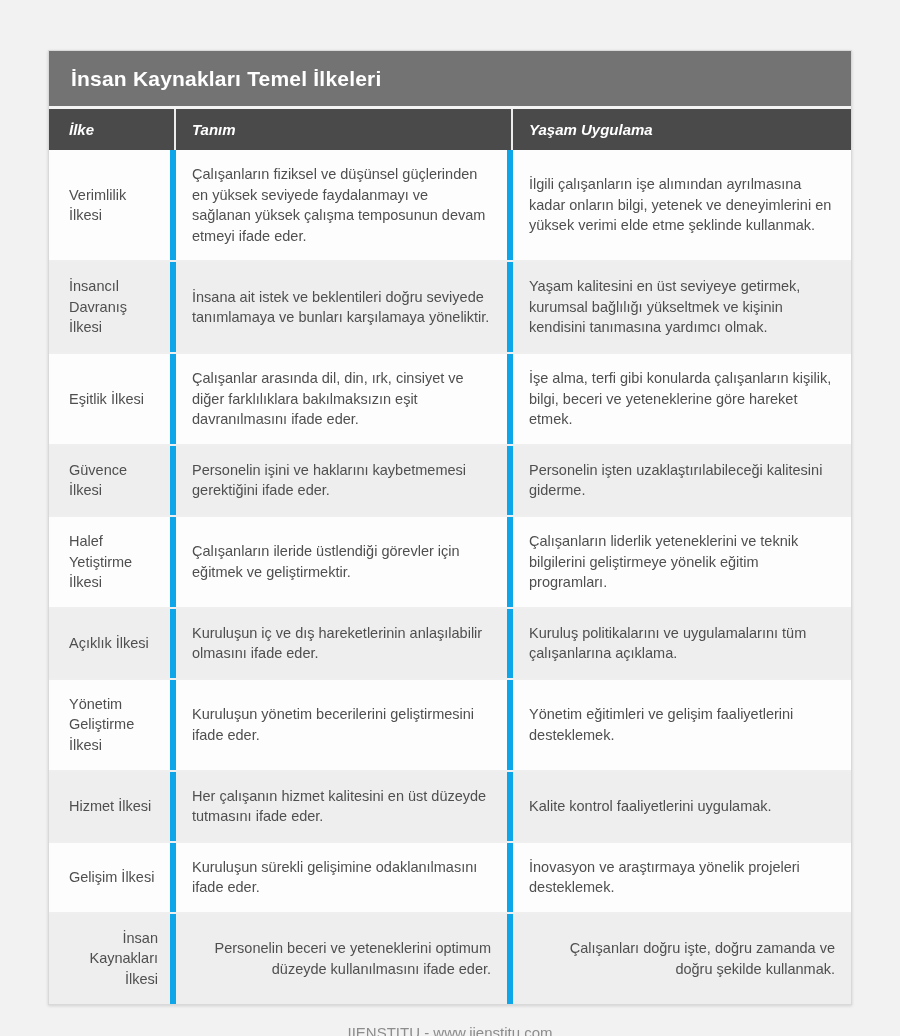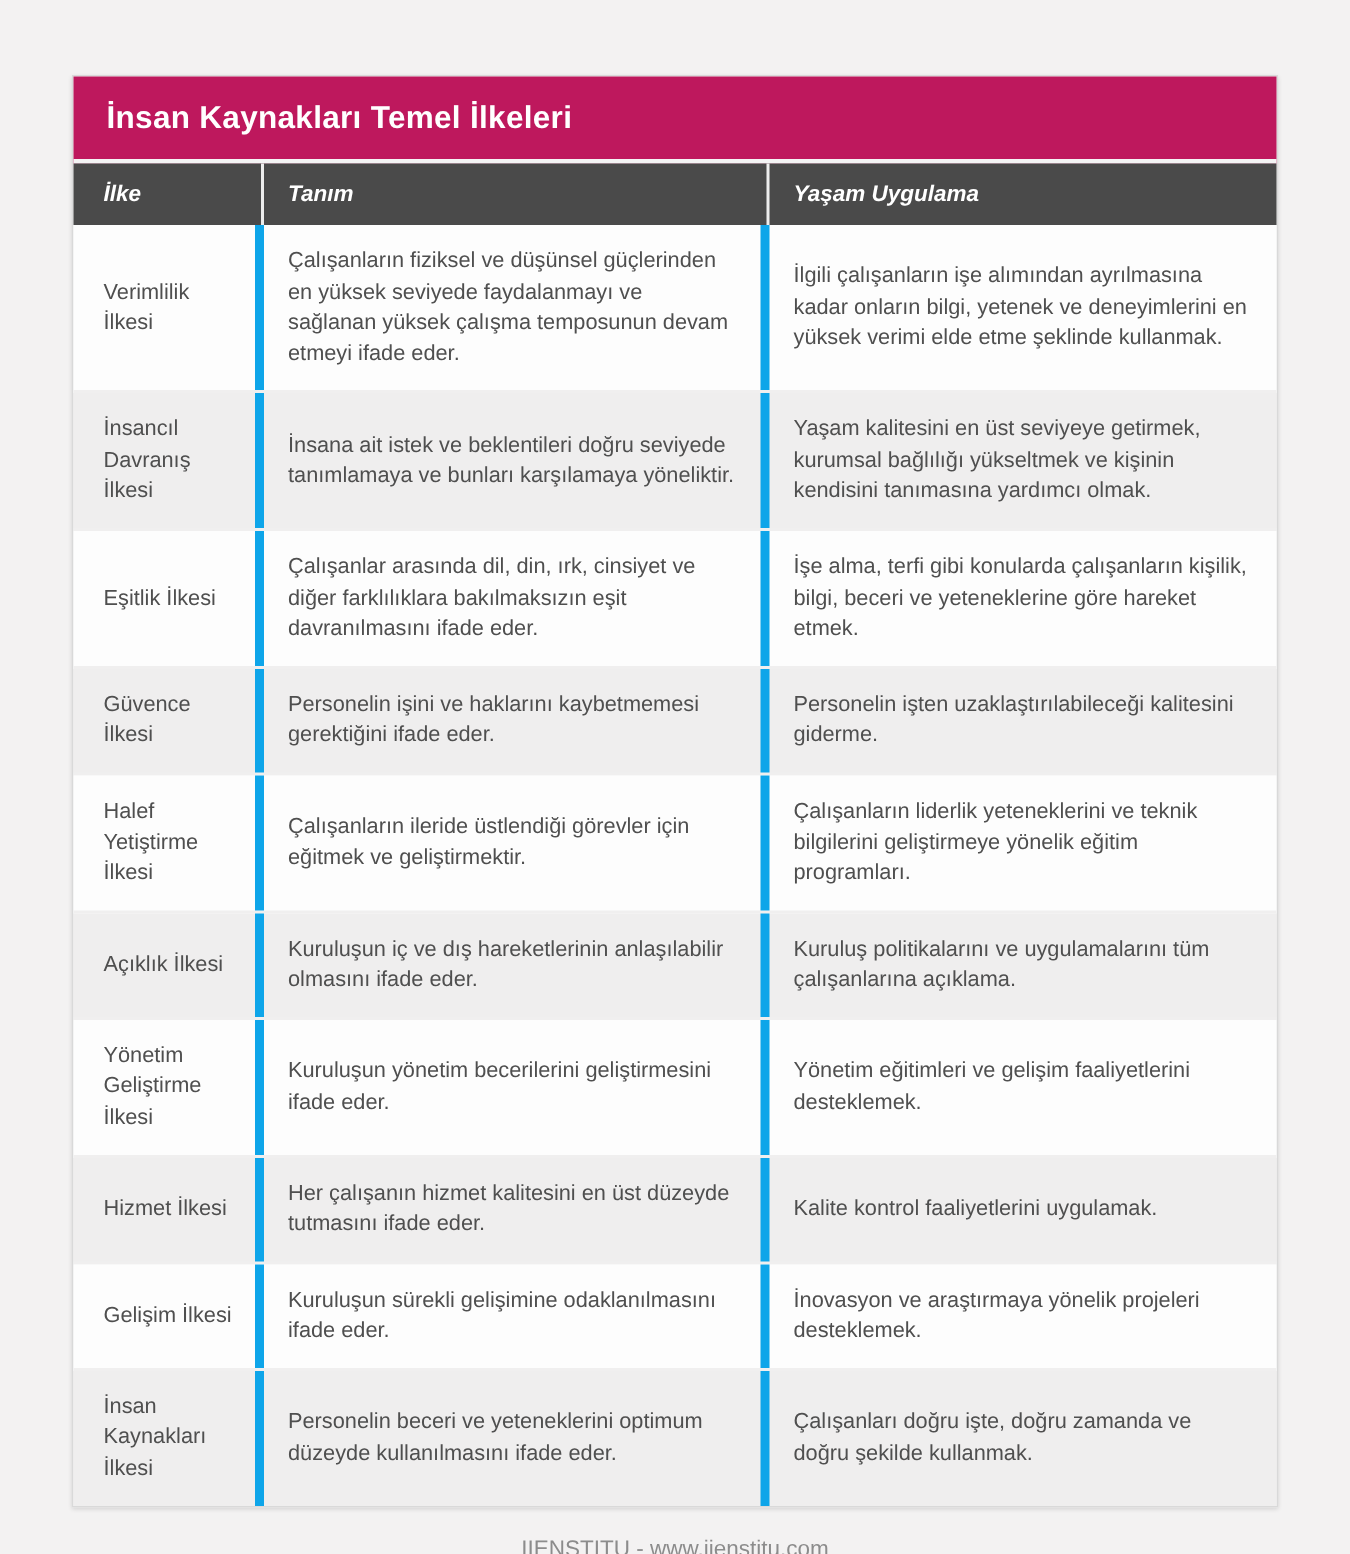--- a/index.html
+++ b/index.html
@@ -12,21 +12,21 @@
 
   .card {
     width: 804px;
     margin: 50px auto 0 auto;
     background: #fdfdfd;
     border: 1px solid #d9d9d9;
     box-shadow: 0 1px 3px rgba(0,0,0,0.14);
   }
 
   .title-bar {
-    background: #be185d;
+    background: #737373;
     color: #ffffff;
     font-size: 21px;
     font-weight: bold;
     padding: 16px 22px 15px 22px;
     border-bottom: 3px solid #f4f4f4;
     letter-spacing: 0.2px;
   }
 
   .grid-row {
     display: grid;
@@ -43,21 +43,21 @@
     padding: 12px 16px;
     border-right: 2px solid #ededed;
     font-style: italic;
   }
   .thead .hcell:first-child { padding-left: 20px; }
   .thead .hcell:last-child { border-right: none; }
 
   .tbody .row {
     border-bottom: 2px solid #f0efef;
   }
-  .tbody .row:last-child { border-bottom: none; }
+  .tbody .row:last-child { border-bottom: none; text-align: right; }
   .tbody .row:nth-child(odd)  { background: #fdfdfd; }
   .tbody .row:nth-child(even) { background: #efeeee; }
 
   .cell {
     display: flex;
     align-items: center;
     padding: 14px 16px;
     font-size: 14.5px;
     line-height: 1.42;
     color: #4f4f4f;

